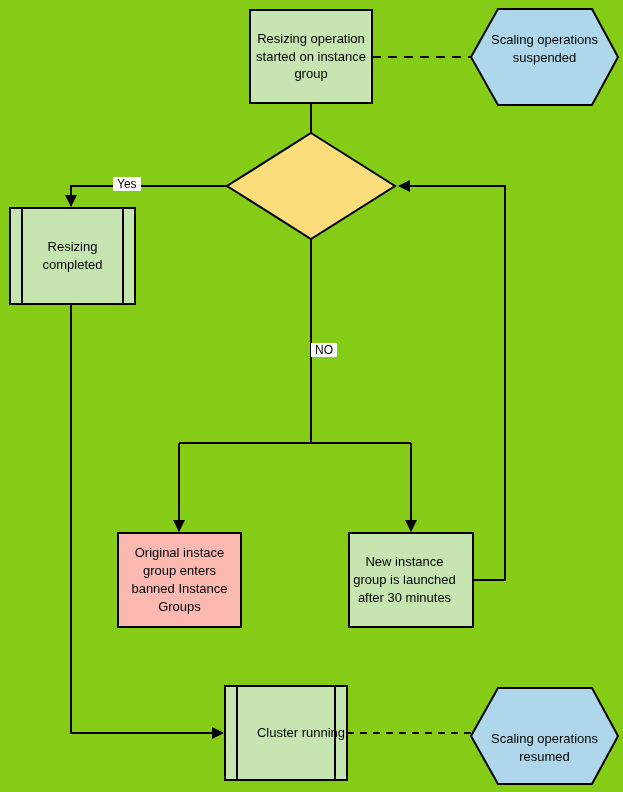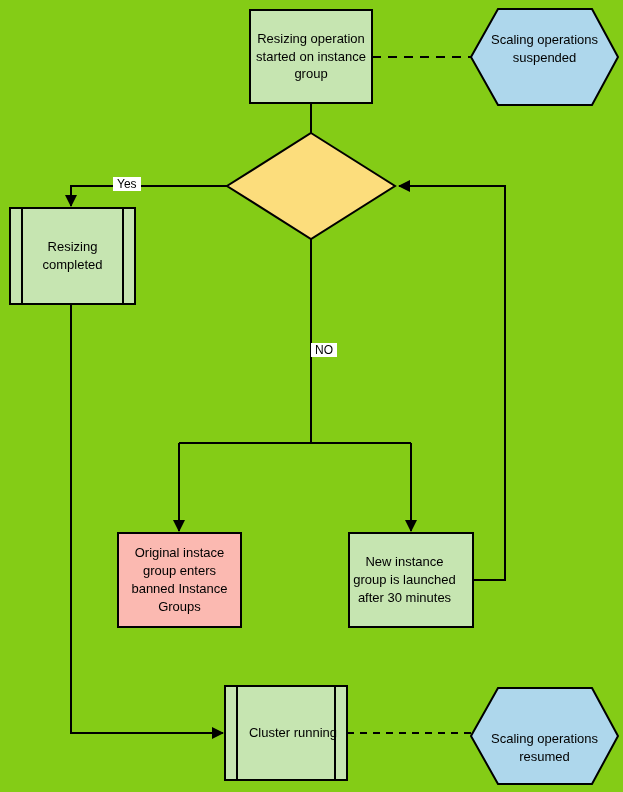--- a/index.html
+++ b/index.html
@@ -81,21 +81,21 @@
 
   <div class="node-label" style="left:479px;top:11px;width:131px;height:75px;">Scaling operations suspended</div>
 
 
   <div class="node-label" style="left:120px;top:535px;width:119px;height:90px;">Original instace group enters banned Instance Groups</div>
 
   <div class="node-label" style="left:24px;top:210px;width:97px;height:92px;">Resizing completed</div>
 
   <div class="node-label" style="left:351px;top:535px;width:107px;height:90px;">New instance group is launched after 30 minutes</div>
 
-  <div class="node-label" style="left:239px;top:688px;width:108px;height:90px;">Cluster running</div>
+  <div class="node-label" style="left:247px;top:688px;width:108px;height:90px;">Cluster running</div>
 
   <div class="node-label" style="left:479px;top:690px;width:131px;height:116px;">Scaling operations resumed</div>
 
   <div class="edge-label" style="left:113px;top:177px;">Yes</div>
 
   <div class="edge-label" style="left:311px;top:343px;">NO</div>
 
 </div>
 
 </body></html>

